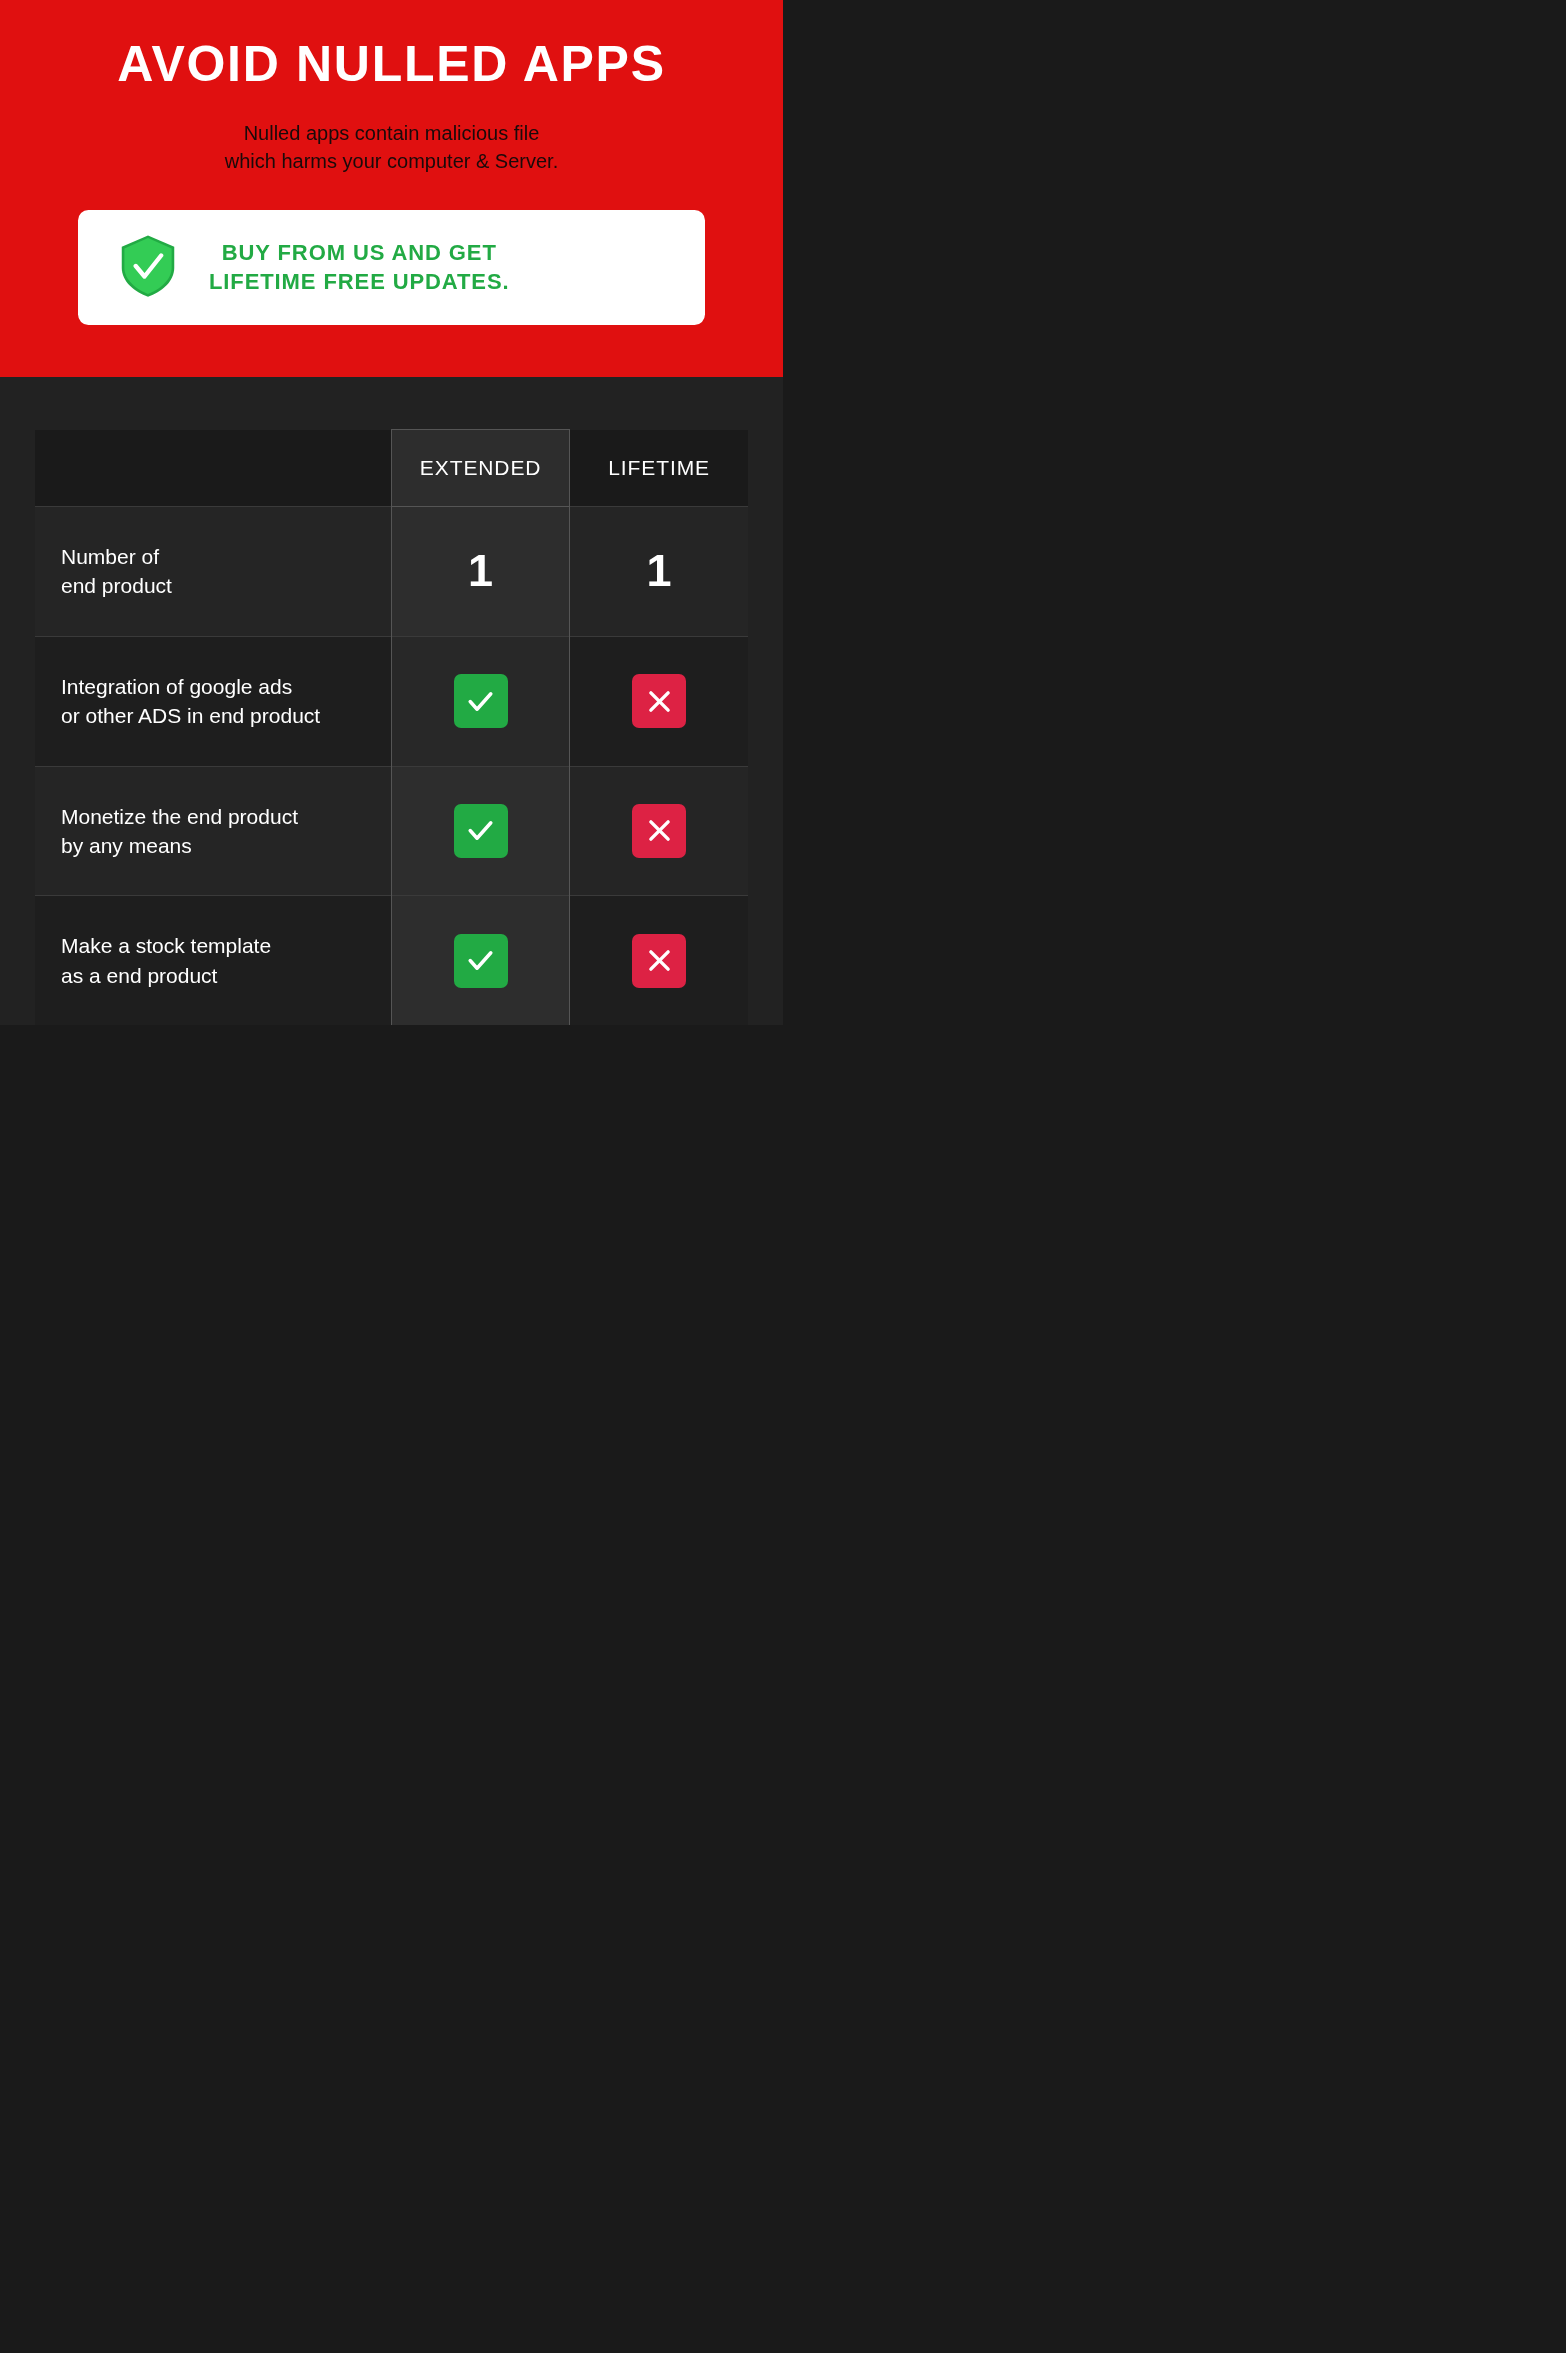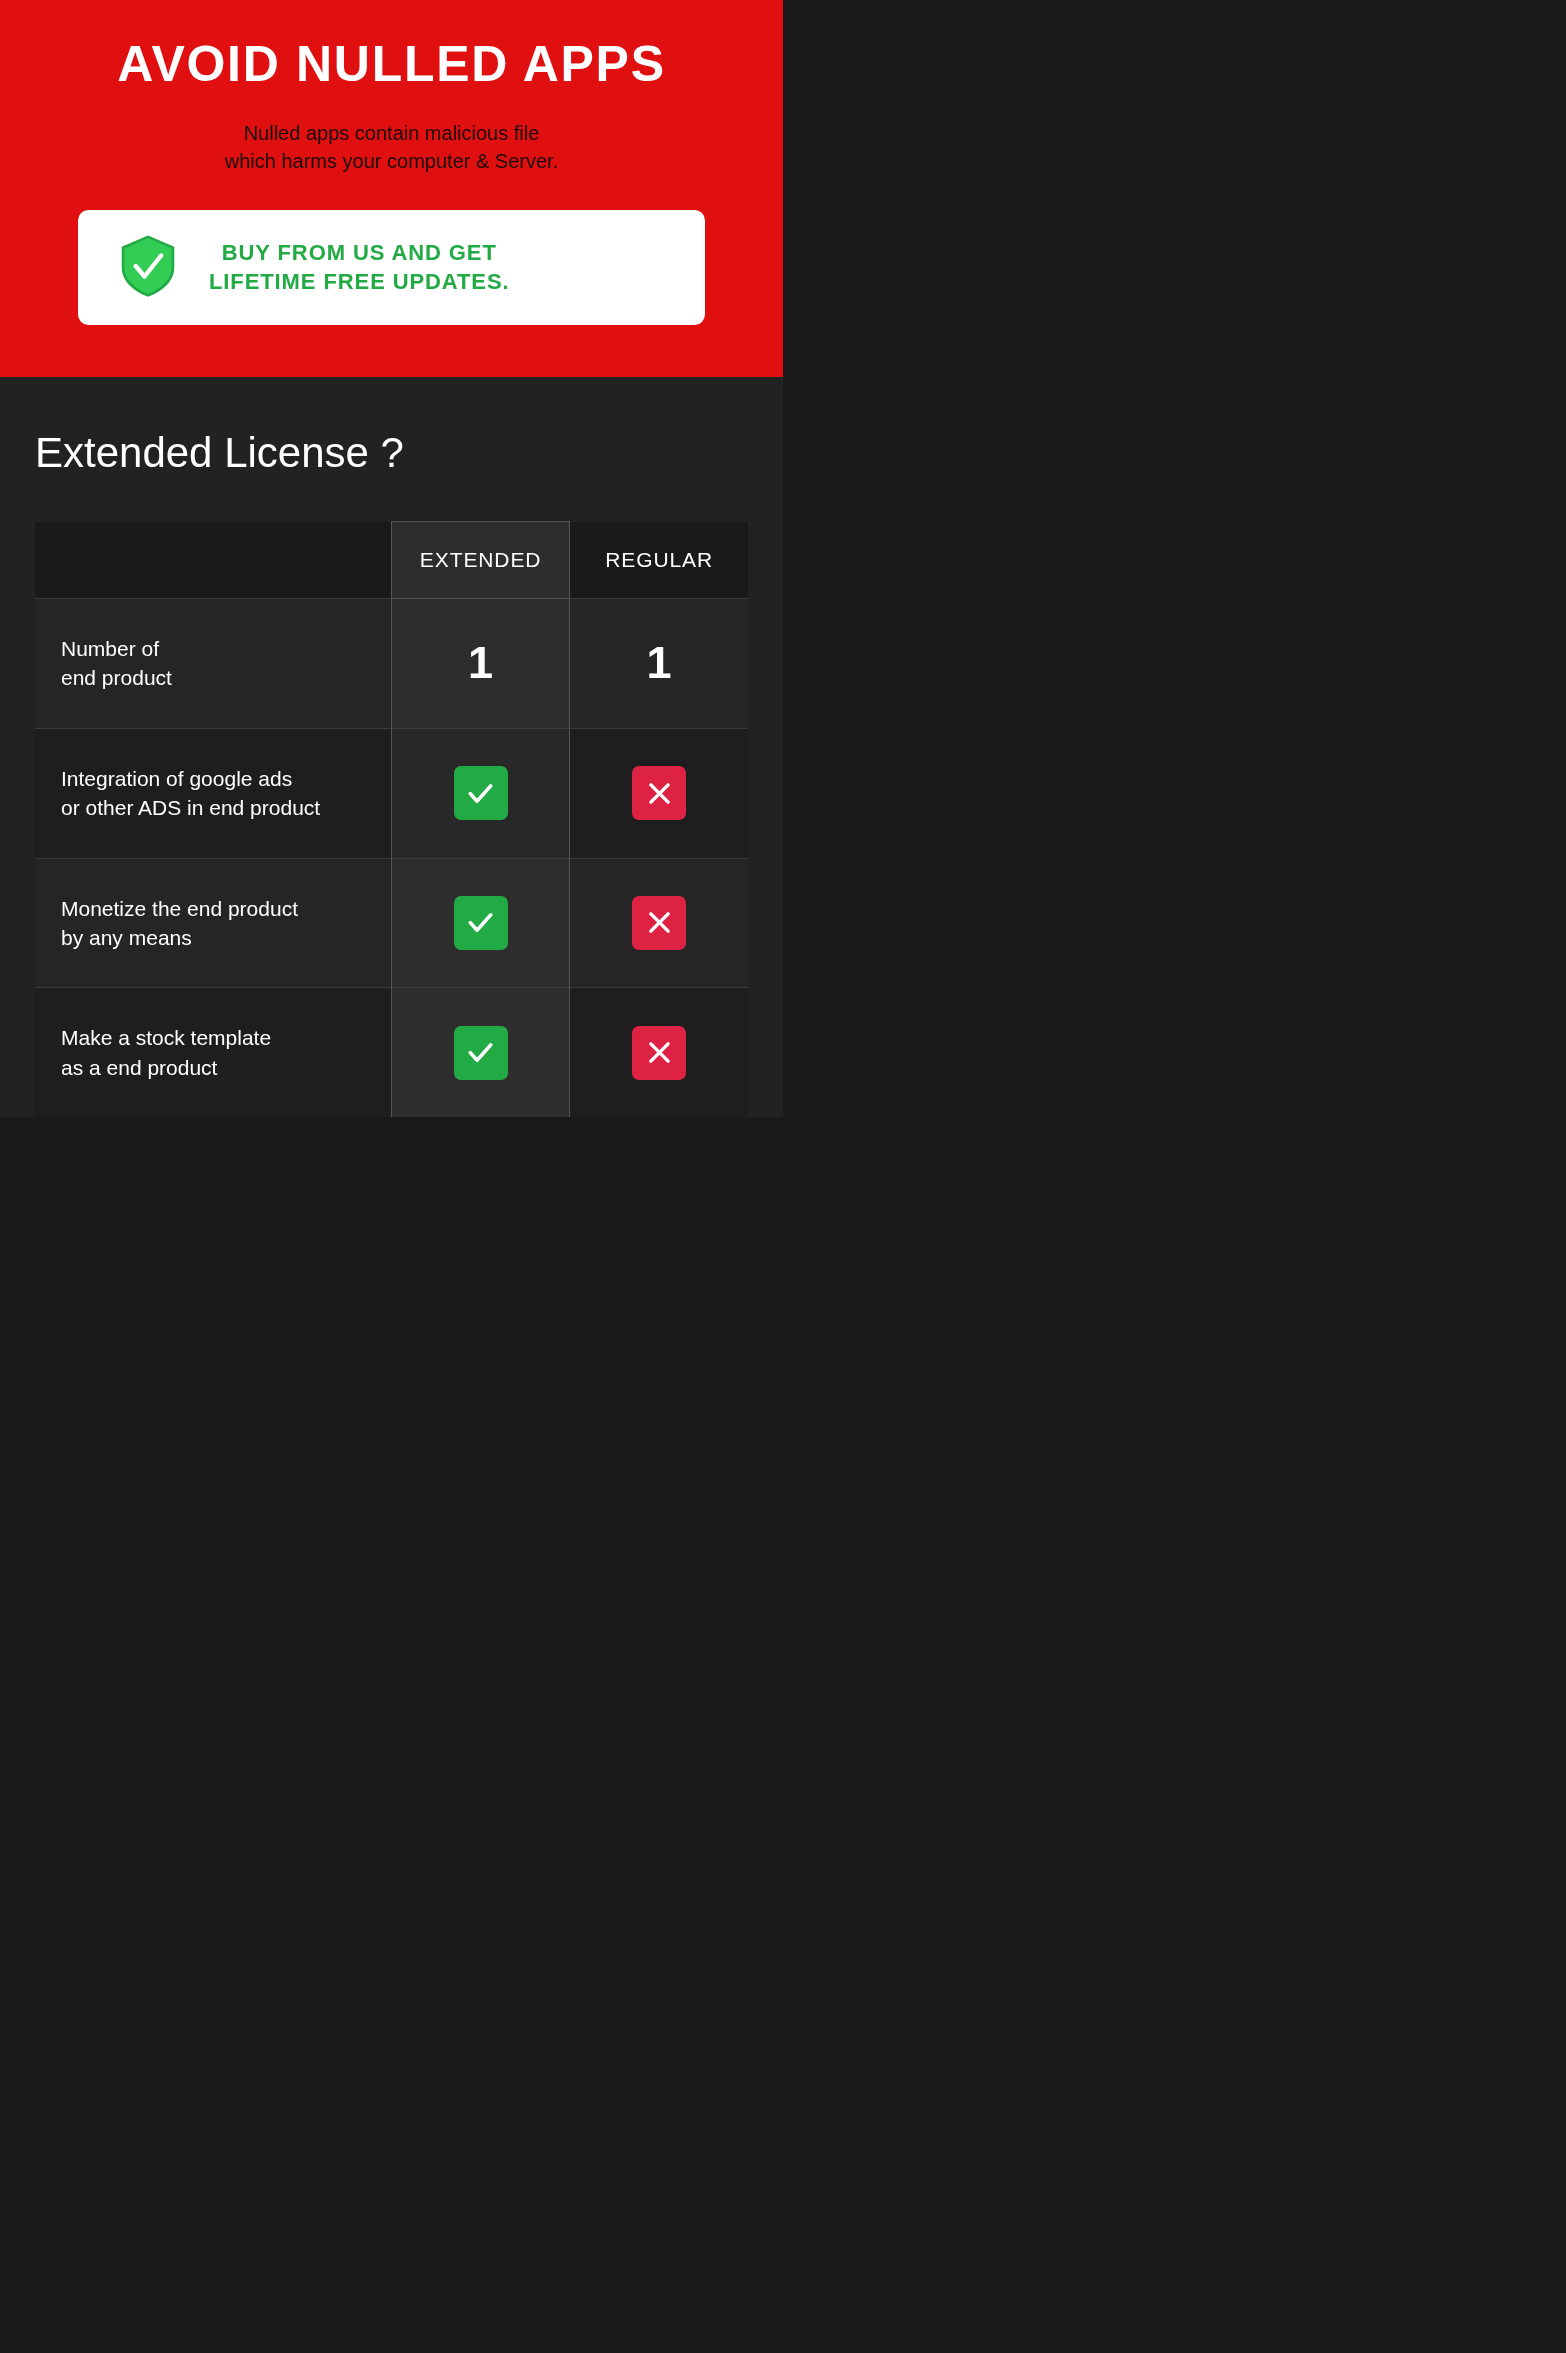--- a/index.html
+++ b/index.html
@@ -217,28 +217,27 @@
       </svg>
     </div>
     <div class="banner-text">
       <span>BUY FROM US AND GET</span><br>
       <span>LIFETIME FREE UPDATES.</span>
     </div>
   </div>
 </div>
 
 <div class="why-section">
-  <h2 class="why-subtitle">Extended License ?</h2>
 
   <table class="comparison-table">
     <thead>
       <tr>
         <th class="col-feature"></th>
         <th class="col-extended">EXTENDED</th>
-        <th class="col-regular">REGULAR</th>
+        <th class="col-regular">LIFETIME</th>
       </tr>
     </thead>
     <tbody id="table-body">
 
     <tr>
           <td class="feature-cell">Number of<br>end product</td>
           <td class="extended-cell extended-cell-odd"><span class="number-value">1</span></td>
           <td class="regular-cell"><span class="number-value">1</span></td>
         </tr>
         <tr>

